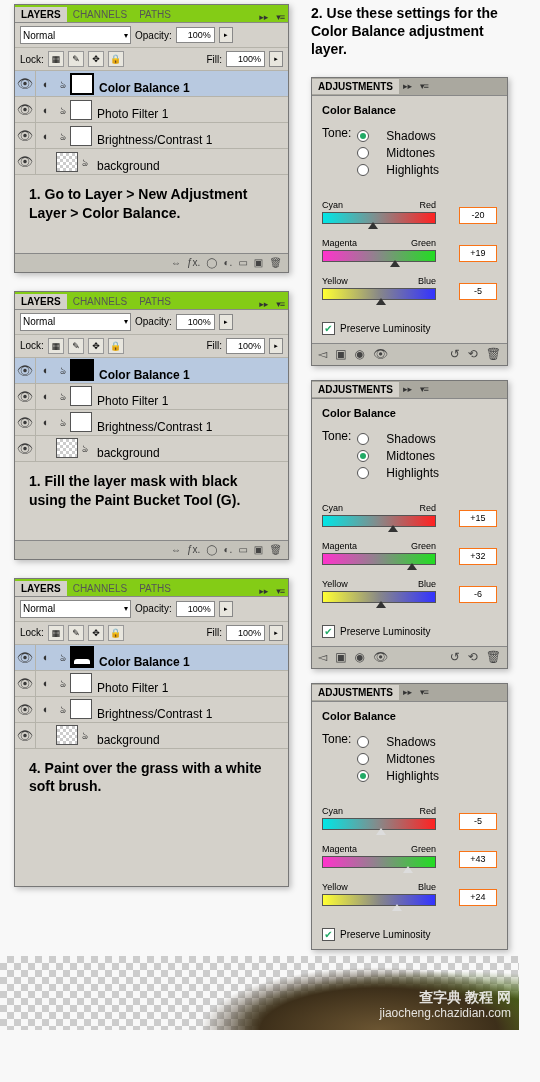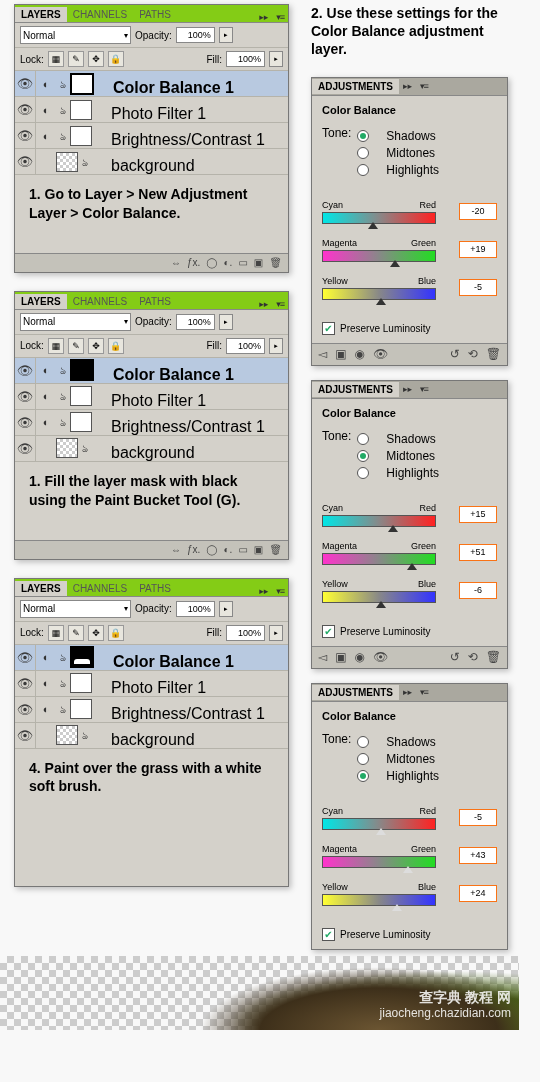--- a/index.html
+++ b/index.html
@@ -162,22 +162,22 @@
     background: #fff;
     border-radius: 3px 3px 0 0;
   }
   .adj-indicator {
     width: 14px; height: 14px;
     font-size: 10px;
     text-align: center;
     color: #333;
   }
   .layer-name {
-    font-size: 16px;
-    padding-left: 19px;
+    font-size: 12px;
+    padding-left: 5px;
     margin-top: 9px;
   }
   .layer-name.bold { font-weight: bold; }
   .panel-footer {
     border-top: 1px solid #888;
     background: #c4c2ba;
     height: 18px;
     display: flex;
     align-items: center;
     justify-content: flex-end;
@@ -229,21 +229,21 @@
   .grad-mg { background: linear-gradient(to right, #ff33cc, #888, #22dd22); }
   .grad-yb { background: linear-gradient(to right, #ffff33, #888, #3333ff); }
   .slider-handle {
     position:absolute;
     top: 9px;
     width: 0; height: 0;
     border-left: 5px solid transparent;
     border-right: 5px solid transparent;
     border-bottom: 7px solid #333;
   }
-  .slider-row { display:flex; align-items:center; gap:7px; }
+  .slider-row { display:flex; align-items:flex-end; gap:7px; }
   .slider-col { flex:1; }
   .val-box {
     width: 36px; height:15px; border:1px solid #f97316; background:#fff;
     font-size:9px; text-align:center; line-height:15px;margin-left:16px;
   }
   .preserve-row { margin-top: 22px; font-size: 10px; display:flex; align-items:center; gap:5px; }
   .checkbox {
     width:11px; height:11px; border:1px solid #555; background:#fff;
     font-size:10px; text-align:center; line-height:11px; color:#2a6;
   }
@@ -665,21 +665,21 @@
           <div class="slider-row" style="margin-top:14px">
             <div class="slider-col">
               <div class="slider-labels">
                   <span>Magenta</span>
                   <span>Green</span>
                 </div>
               <div class="slider-track grad-mg">
                   <div class="slider-handle" style="left:75%"></div>
                 </div>
             </div>
-            <div class="val-box">+51</div>
+            <div class="val-box">+32</div>
           </div>
           <div class="slider-row" style="margin-top:14px">
             <div class="slider-col">
               <div class="slider-labels">
                   <span>Yellow</span>
                   <span>Blue</span>
                 </div>
               <div class="slider-track grad-yb">
                   <div class="slider-handle" style="left:47%"></div>
                 </div>

